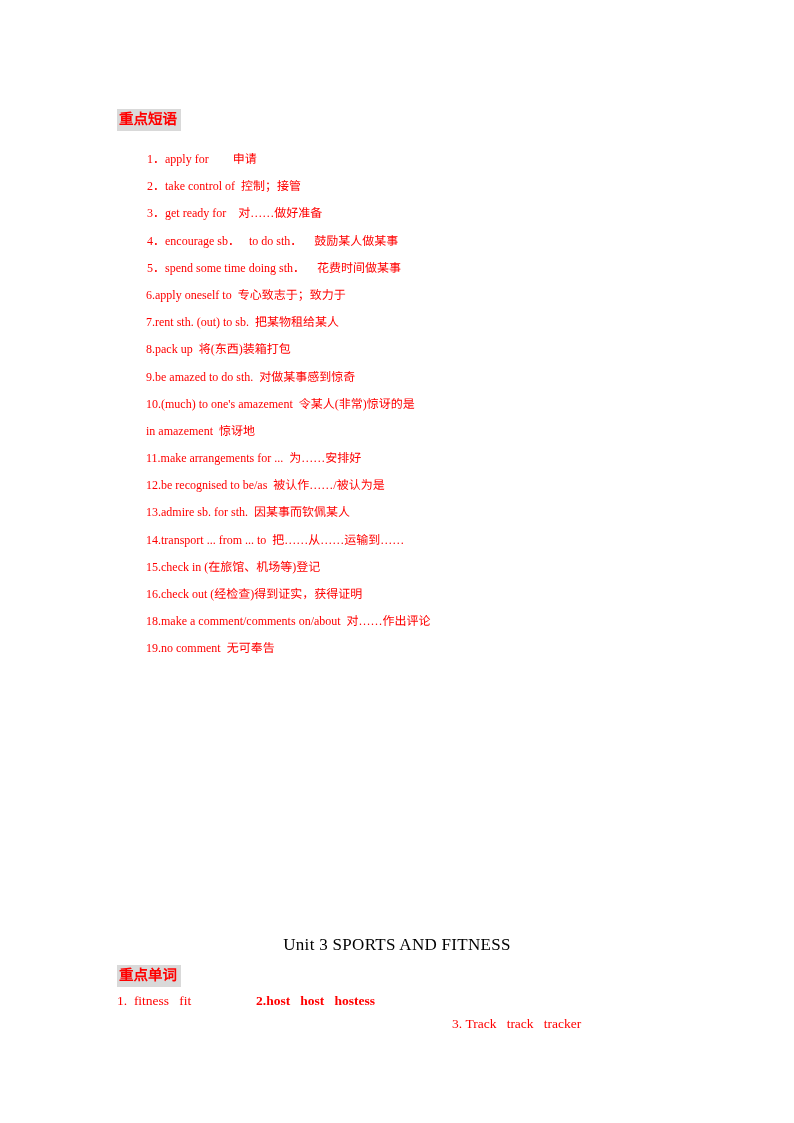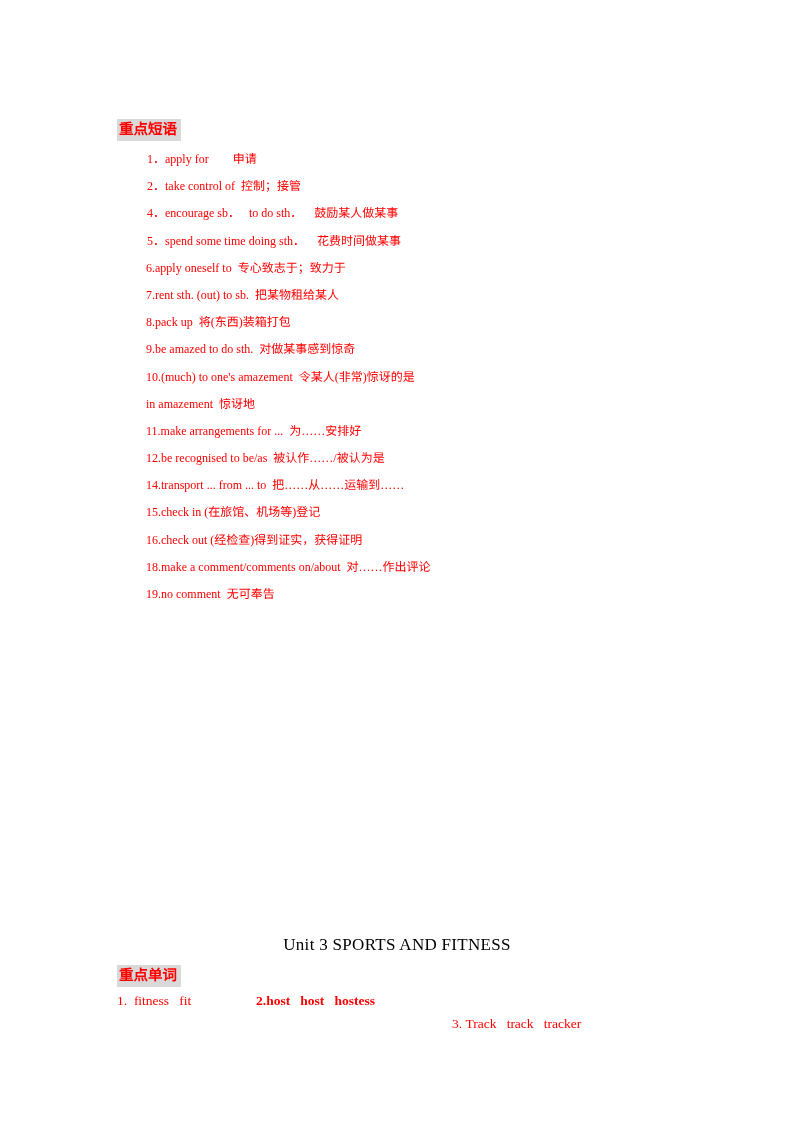--- a/index.html
+++ b/index.html
@@ -30,21 +30,21 @@
     font-family: "DejaVu Sans", "Liberation Sans", sans-serif;
     font-weight: bold;
     font-size: 14.5px;
     line-height: 19px;
     color: #ff0000;
     background: #d9d9d9;
     padding: 1px 4px 2px 2px;
     letter-spacing: 0px;
     white-space: nowrap;
   }
-  #heading-phrases { left: 117px; top: 119px; }
+  #heading-phrases { left: 117px; top: 109px; }
   #heading-words   { left: 117px; top: 965px; }
 
   
   .phrase-list {
     position: absolute;
     left: 0;
     top: 146px;
     width: 794px;
     list-style: none;
     margin: 0;
@@ -109,30 +109,32 @@
 </head>
 <body>
 
 <div class="page">
 
   <div class="section-heading" id="heading-phrases">重点短语</div>
 
   <ul class="phrase-list">
     <li class="phrase-item indent-a"><span class="txt">1．apply for        申请</span></li>
     <li class="phrase-item indent-a"><span class="txt">2．take control of  控制；接管</span></li>
+    <li class="phrase-item indent-a"><span class="txt">3．get ready for    对……做好准备</span></li>
     <li class="phrase-item indent-a"><span class="txt">4．encourage sb．   to do sth．    鼓励某人做某事</span></li>
     <li class="phrase-item indent-a"><span class="txt">5．spend some time doing sth．    花费时间做某事</span></li>
     <li class="phrase-item indent-b"><span class="txt">6.apply oneself to  专心致志于；致力于</span></li>
     <li class="phrase-item indent-b"><span class="txt">7.rent sth. (out) to sb.  把某物租给某人</span></li>
     <li class="phrase-item indent-b"><span class="txt">8.pack up  将(东西)装箱打包</span></li>
     <li class="phrase-item indent-b"><span class="txt">9.be amazed to do sth.  对做某事感到惊奇</span></li>
     <li class="phrase-item indent-c"><span class="txt">10.(much) to one's amazement  令某人(非常)惊讶的是</span></li>
     <li class="phrase-item indent-c"><span class="txt">in amazement  惊讶地</span></li>
     <li class="phrase-item indent-c"><span class="txt">11.make arrangements for ...  为……安排好</span></li>
     <li class="phrase-item indent-c"><span class="txt">12.be recognised to be/as  被认作……/被认为是</span></li>
+    <li class="phrase-item indent-c"><span class="txt">13.admire sb. for sth.  因某事而钦佩某人</span></li>
     <li class="phrase-item indent-c"><span class="txt">14.transport ... from ... to  把……从……运输到……</span></li>
     <li class="phrase-item indent-c"><span class="txt">15.check in (在旅馆、机场等)登记</span></li>
     <li class="phrase-item indent-c"><span class="txt">16.check out (经检查)得到证实，获得证明</span></li>
     <li class="phrase-item indent-c"><span class="txt">18.make a comment/comments on/about  对……作出评论</span></li>
     <li class="phrase-item indent-c"><span class="txt">19.no comment  无可奉告</span></li>
   </ul>
 
   <div id="unit-title">Unit 3 SPORTS AND FITNESS</div>
 
   <div class="section-heading" id="heading-words">重点单词</div>

